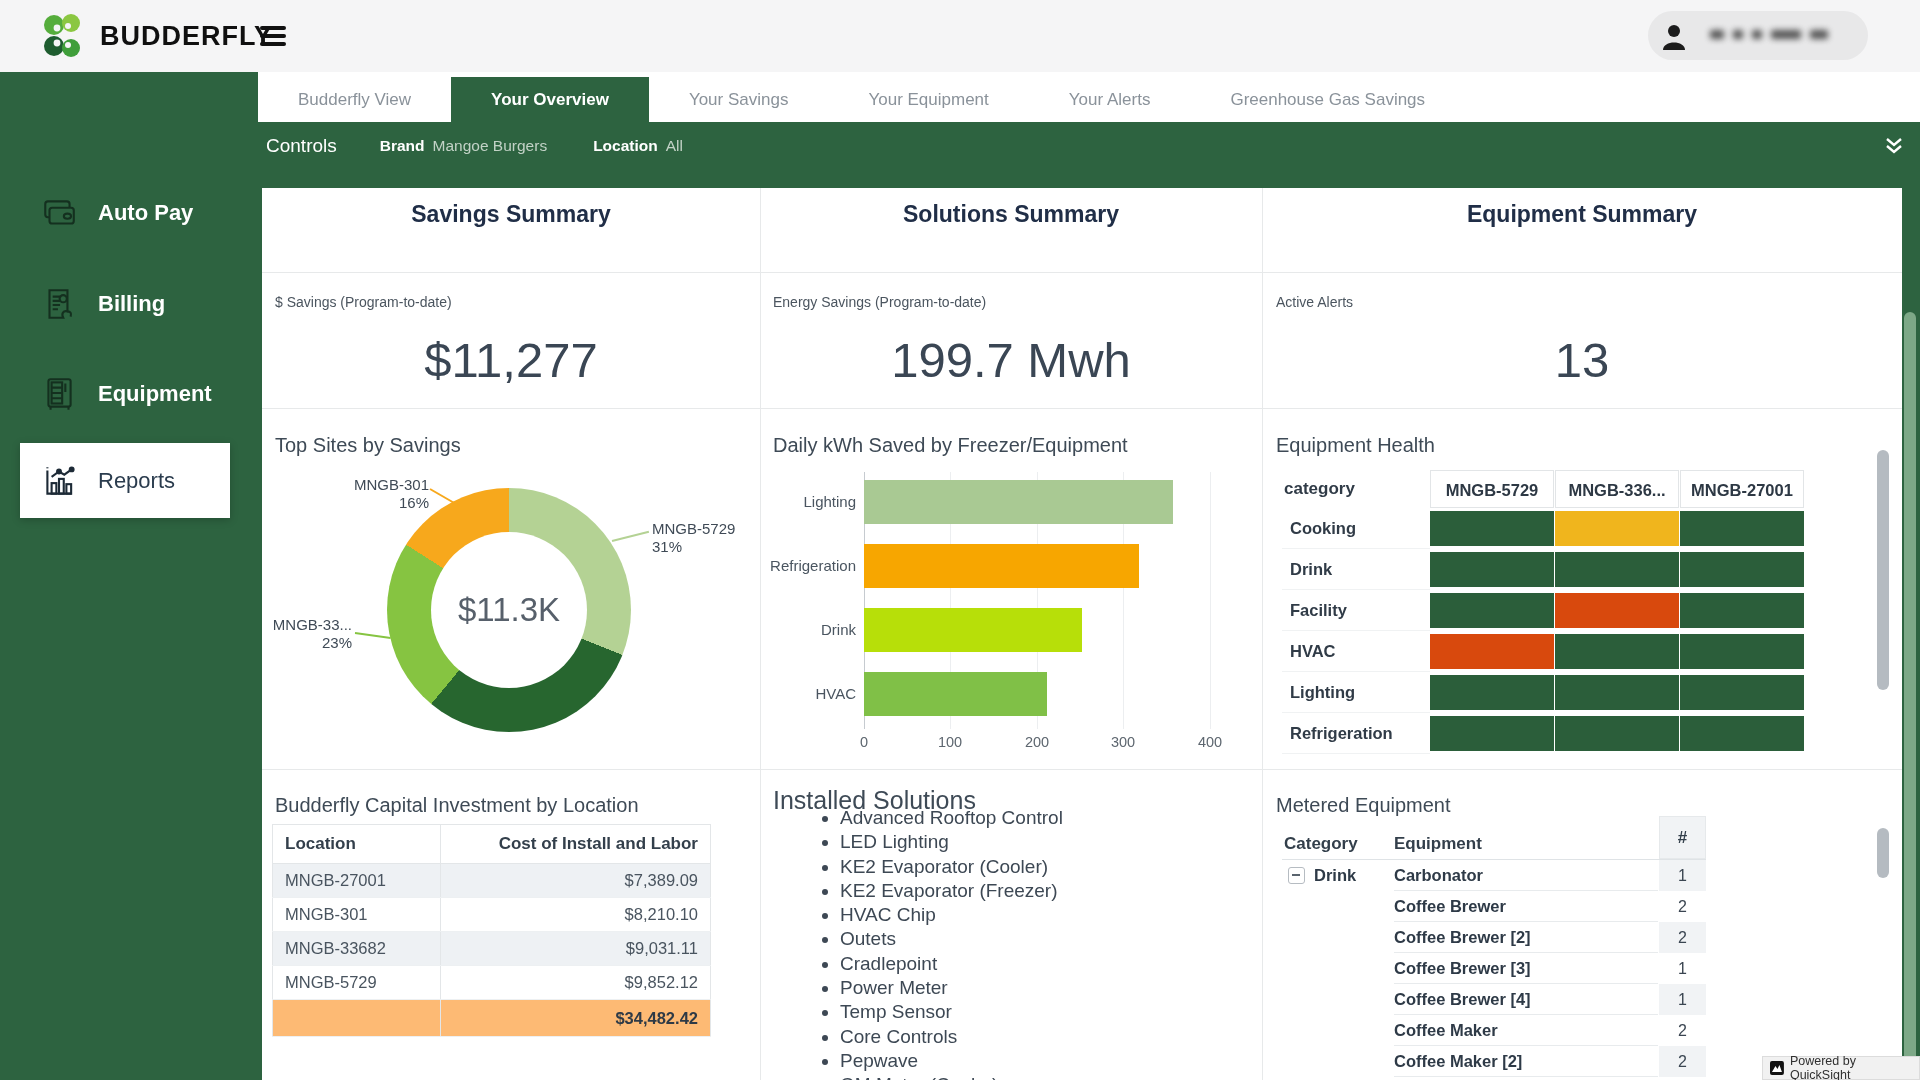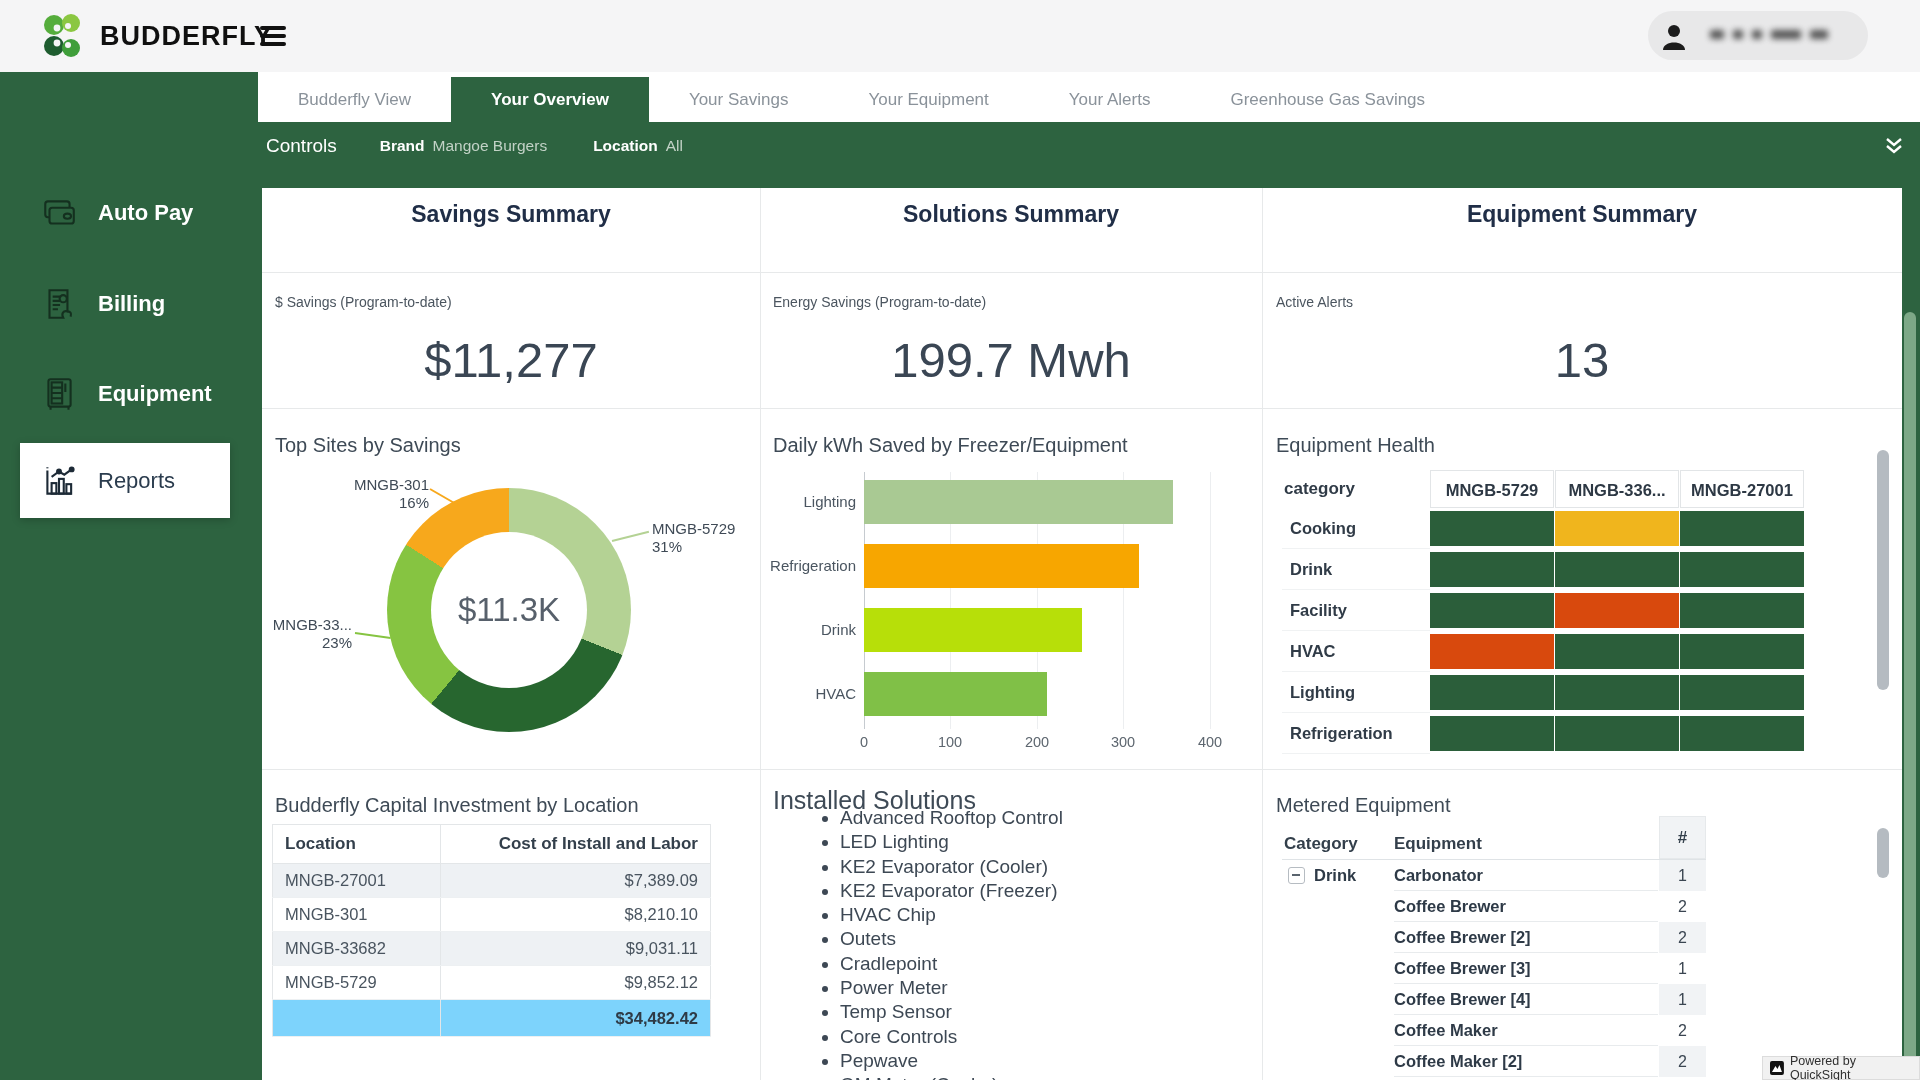--- a/index.html
+++ b/index.html
@@ -76,21 +76,21 @@
   .scroll-thumb{position:absolute;width:12px;border-radius:6px;background:#b5bbc1;}
 
   
   table.cap{position:absolute;left:10px;top:636px;width:438px;border-collapse:collapse;table-layout:fixed;
             font-size:16.5px;color:#49545f;border:1px solid #e3e6e8;}
   table.cap th{height:36px;font-size:17px;font-weight:700;color:#333f4b;text-align:left;padding-left:12px;
                border-bottom:1px solid #e3e6e8;}
   table.cap th.num,table.cap td.num{text-align:right;padding-right:12px;padding-left:0;border-left:1px solid #e3e6e8;}
   table.cap td{height:31px;padding-left:12px;border-bottom:1px solid #edf0f2;}
   table.cap tbody tr:nth-child(odd){background:#eef1f4;}
-  table.cap tfoot td{height:34px;background:#7dd3fc;font-weight:700;color:#2e3a46;}
+  table.cap tfoot td{height:34px;background:#fdba74;font-weight:700;color:#2e3a46;}
 
   
   .sol-list{position:absolute;left:556px;top:618px;margin:0;padding-left:22px;font-size:19px;color:#3d4854;}
   .sol-list li{line-height:24.3px;}
 
   
   .met-hdr{position:absolute;top:640px;font-size:17px;font-weight:700;color:#333f4b;line-height:31px;}
   .met-numbox{position:absolute;left:1397px;top:628px;width:47px;height:43px;background:#f1f3f5;
               border:1px solid #e6e9eb;box-sizing:border-box;text-align:center;line-height:41px;font-size:17px;font-weight:700;color:#333f4b;}
   .met-hline{position:absolute;left:1020px;top:671px;width:424px;height:1px;background:#dfe3e6;}

